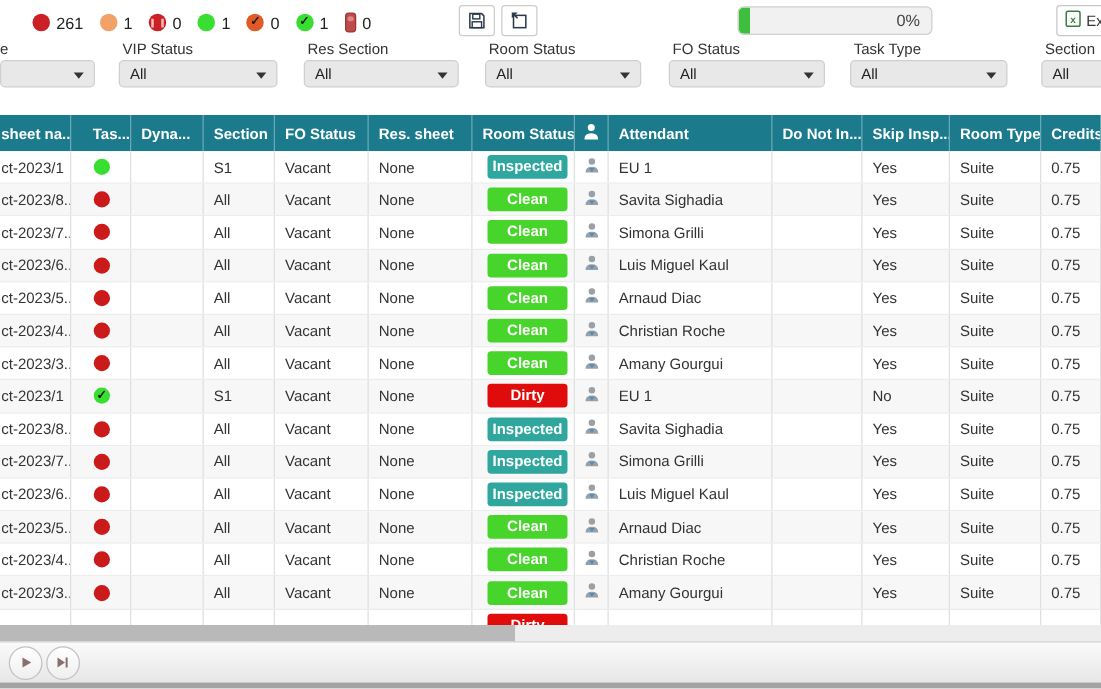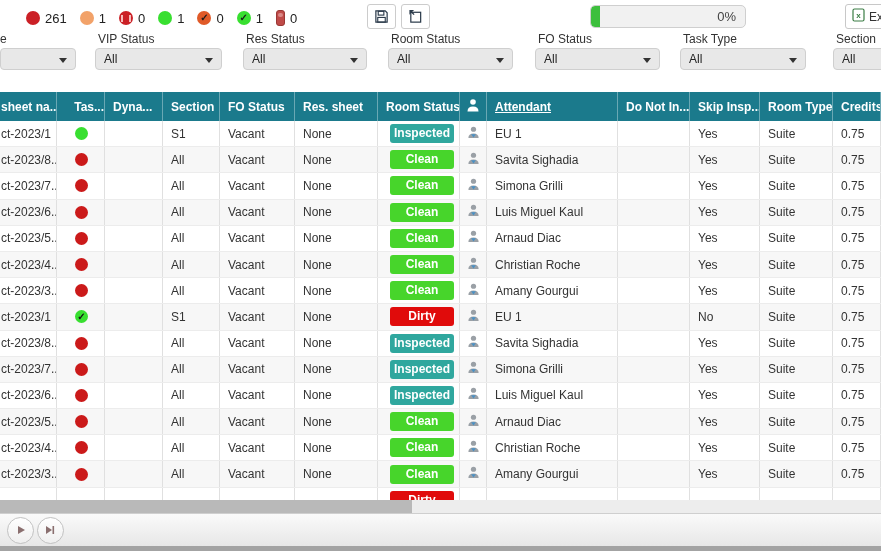--- a/index.html
+++ b/index.html
@@ -129,21 +129,21 @@
 
   <div class="filter" style="left:0; width:76px;">
     <div class="flabel" style="margin-left:0;">e</div>
     <div class="dd"><span></span><span class="caret"></span></div>
   </div>
   <div class="filter" style="left:95px; width:127px;">
     <div class="flabel">VIP Status</div>
     <div class="dd"><span>All</span><span class="caret"></span></div>
   </div>
   <div class="filter" style="left:243px; width:124px;">
-    <div class="flabel">Res Status</div>
+    <div class="flabel">Res Section</div>
     <div class="dd"><span>All</span><span class="caret"></span></div>
   </div>
   <div class="filter" style="left:388px; width:125px;">
     <div class="flabel">Room Status</div>
     <div class="dd"><span>All</span><span class="caret"></span></div>
   </div>
   <div class="filter" style="left:535px; width:125px;">
     <div class="flabel">FO Status</div>
     <div class="dd"><span>All</span><span class="caret"></span></div>
   </div>
@@ -178,21 +178,21 @@
         </div>
         <div class="th" style="width: 82px;">
           <span>Room Status</span>
         </div>
         <div class="th center" style="width: 27px;">
           <span><svg width="14" height="15" viewBox="0 0 14 15">
               <circle cx="7" cy="4" r="2.8" fill="#ffffff"></circle>
               <path d="M1.5 13.5 q0 -5 5.5 -5 q5.5 0 5.5 5 z" fill="#ffffff"></path>
             </svg></span>
         </div>
-        <div class="th" style="width: 131px; text-decoration: underline;">
+        <div class="th" style="width: 131px;">
           <span>Attendant</span>
         </div>
         <div class="th" style="width: 72px;">
           <span>Do Not In...</span>
         </div>
         <div class="th" style="width: 70px;">
           <span>Skip Insp...</span>
         </div>
         <div class="th" style="width: 73px;">
           <span>Room Type</span>

